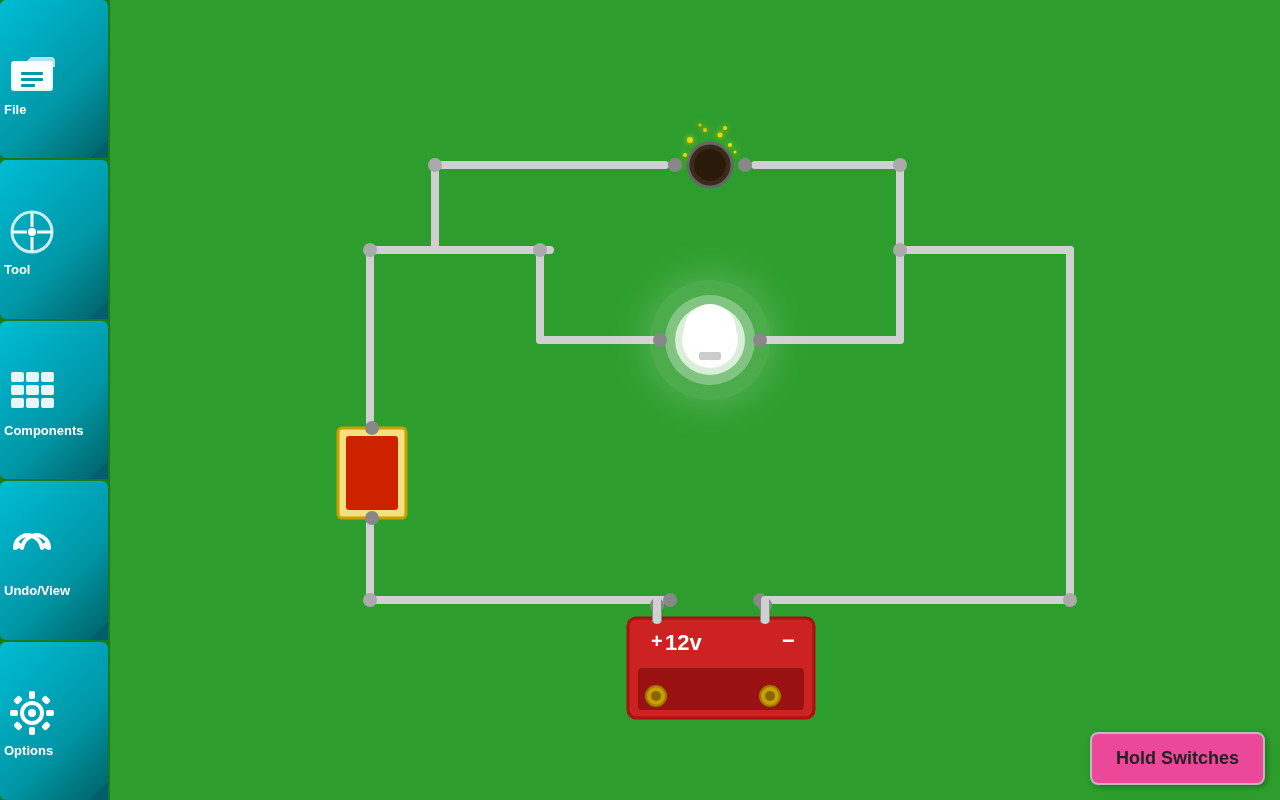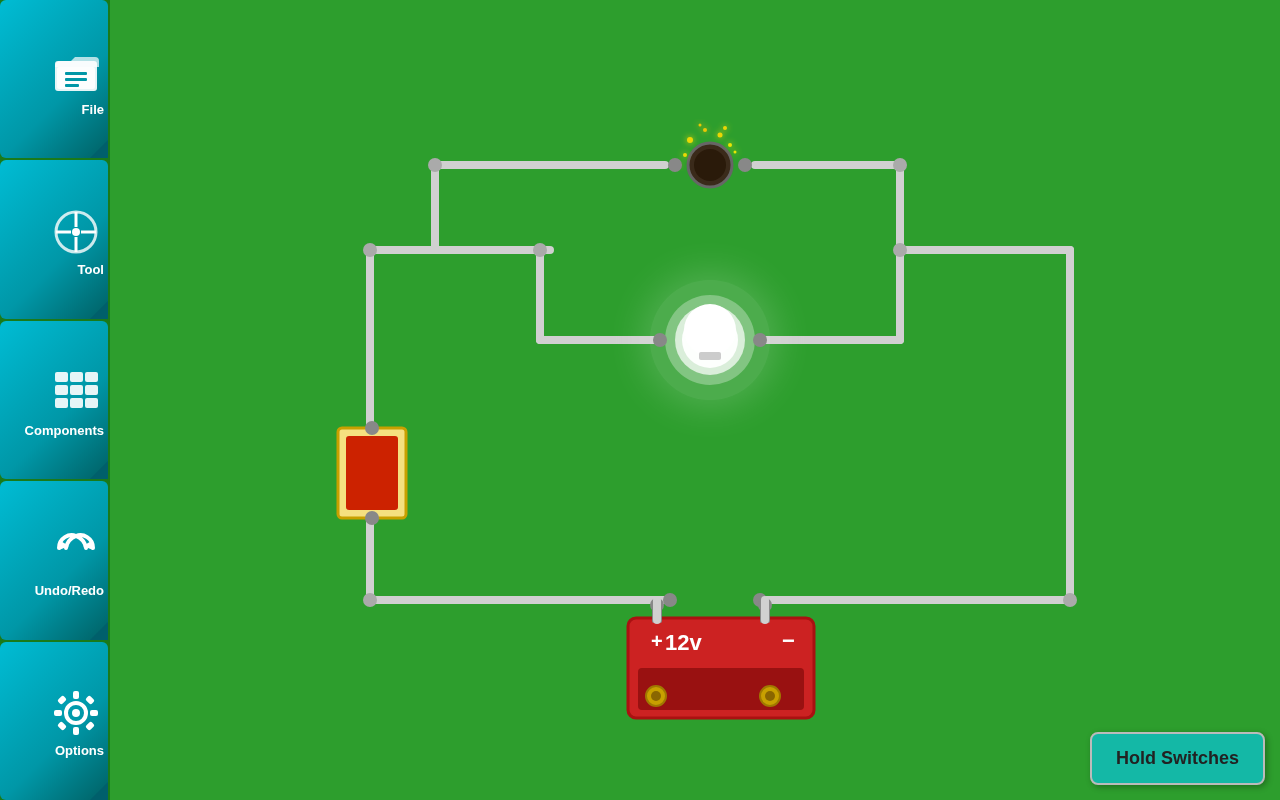--- a/index.html
+++ b/index.html
@@ -14,21 +14,21 @@
       display: flex;
       flex-direction: column;
       gap: 2px;
     }
     .sidebar-item {
       width: 108px;
       background: linear-gradient(135deg, #00bcd4 0%, #0097a7 60%, #006064 100%);
       border-radius: 6px;
       display: flex;
       flex-direction: column;
-      align-items: flex-end;
+      align-items: flex-start;
       justify-content: center;
       cursor: pointer;
       padding: 8px 4px 6px;
       position: relative;
       flex: 1;
     }
     .sidebar-item .corner-tri {
       position: absolute;
       bottom: 0; right: 0;
       width: 0; height: 0;
@@ -59,21 +59,21 @@
     #circuit-svg {
       position: absolute;
       left: 0; top: 0;
       width: 100%; height: 100%;
     }
 
     
     #hold-switches-btn {
       position: absolute;
       bottom: 15px; right: 15px;
-      background: #14b8a6;
+      background: #ec4899;
       border: 2px solid #bbb;
       border-radius: 8px;
       padding: 14px 24px;
       font-size: 18px;
       font-weight: bold;
       color: #222;
       cursor: pointer;
       box-shadow: 2px 2px 6px rgba(0,0,0,0.3);
     }
   </style>
@@ -135,21 +135,21 @@
     <div class="icon-wrap">
       <svg width="50" height="50" viewBox="0 0 50 50">
 
         <path d="M8 20 C8 10 18 5 25 8 C30 10 34 14 35 20" fill="none" stroke="white" stroke-width="4" stroke-linecap="round"></path>
         <polygon points="8,12 8,22 18,18" fill="white"></polygon>
 
         <path d="M42 20 C42 10 32 5 25 8 C20 10 16 14 15 20" fill="none" stroke="white" stroke-width="4" stroke-linecap="round"></path>
         <polygon points="42,12 42,22 32,18" fill="white"></polygon>
       </svg>
     </div>
-    <span class="label">Undo/Redo</span>
+    <span class="label">Undo/View</span>
     <div class="corner-tri"></div>
   </div>
 
 
 
   <div class="sidebar-item">
     <div class="icon-wrap">
       <svg width="50" height="50" viewBox="0 0 50 50">
         <circle cx="25" cy="25" r="10" fill="none" stroke="white" stroke-width="4"></circle>
         <circle cx="25" cy="25" r="4" fill="white"></circle>

